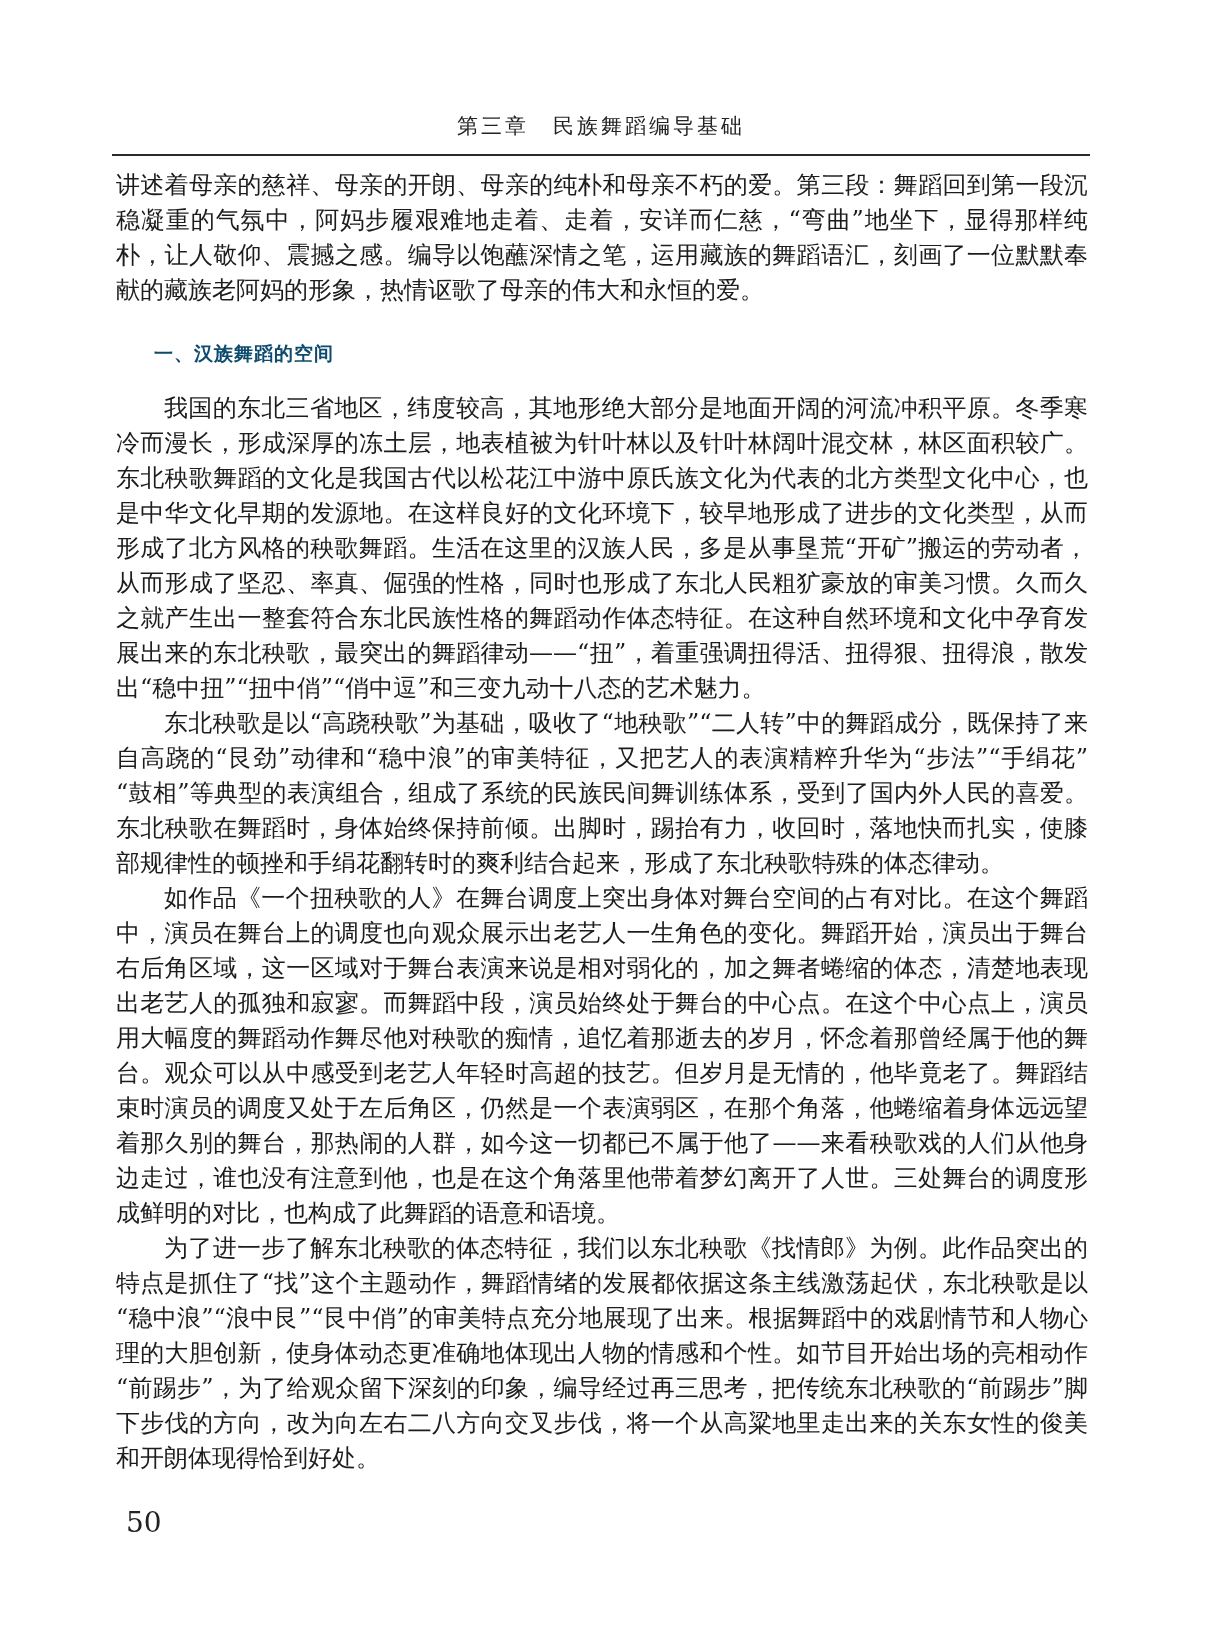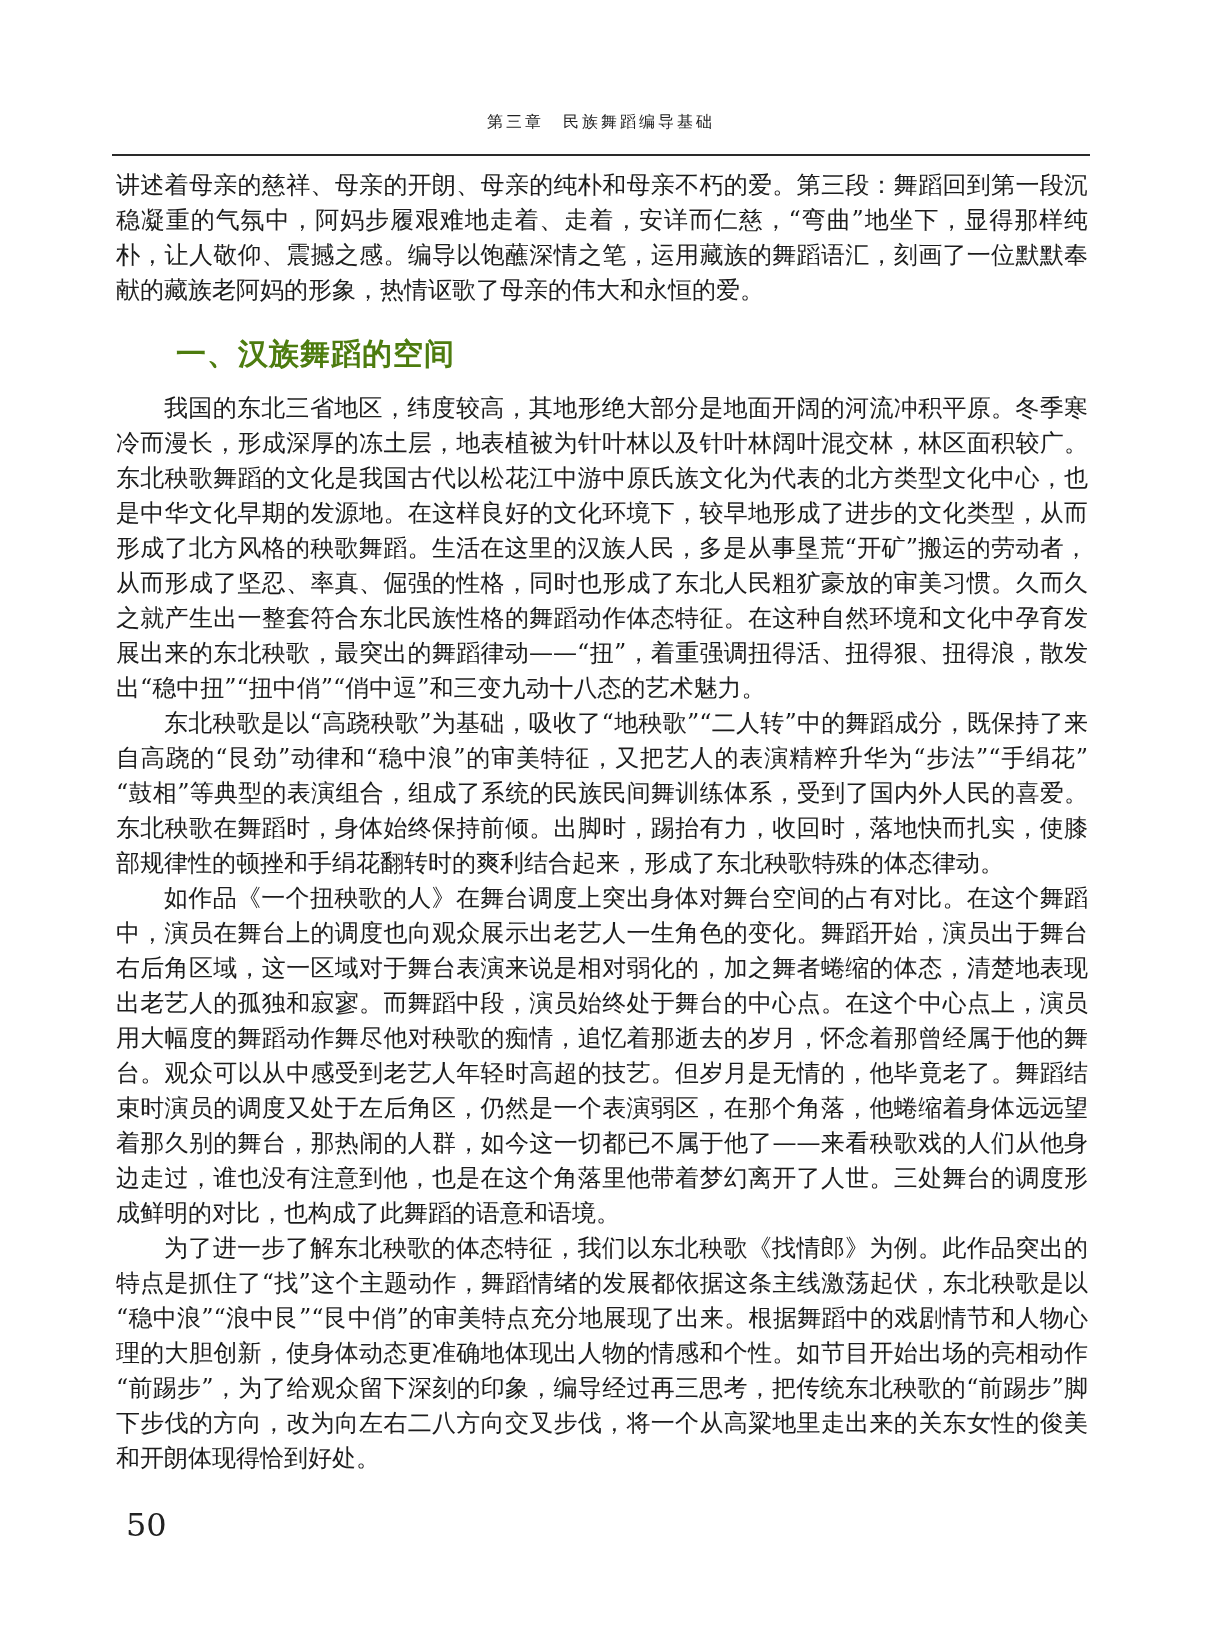--- a/index.html
+++ b/index.html
@@ -16,21 +16,21 @@
     color: #1c1c1c;
     overflow: hidden;
     box-sizing: border-box;
   }
   .running-head {
     position: absolute;
     top: 112px;
     left: 112px;
     width: 978px;
     text-align: center;
-    font-size: 16px;
+    font-size: 21px;
     letter-spacing: 3px;
     color: #222222;
     white-space: pre;
   }
   .head-rule {
     position: absolute;
     top: 154px;
     left: 112px;
     width: 978px;
     height: 0;
@@ -52,29 +52,29 @@
     text-indent: 2em;
   }
   .para.flush {
     text-indent: 0;
   }
   .section-heading {
     margin: 28px 0 20px 0;
     text-indent: 2em;
     font-family: "DejaVu Sans", "Liberation Sans", sans-serif;
     font-weight: bold;
-    font-size: 30px;
+    font-size: 19px;
     letter-spacing: 1px;
-    color: #4d7c0f;
+    color: #0c4a6e;
   }
   .page-number {
     position: absolute;
     left: 126px;
     top: 1506px;
-    font-size: 32px;
+    font-size: 28px;
     color: #222222;
   }
 </style>
 </head>
 <body>
 
 <div class="page">
 
   <div class="running-head">第三章　民族舞蹈编导基础</div>
 

